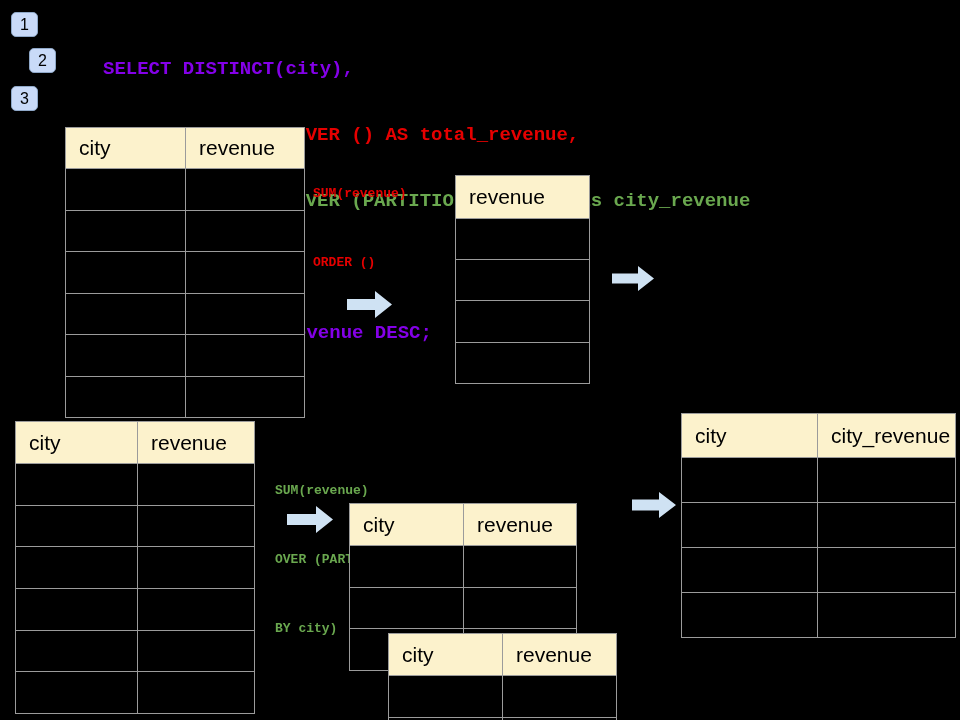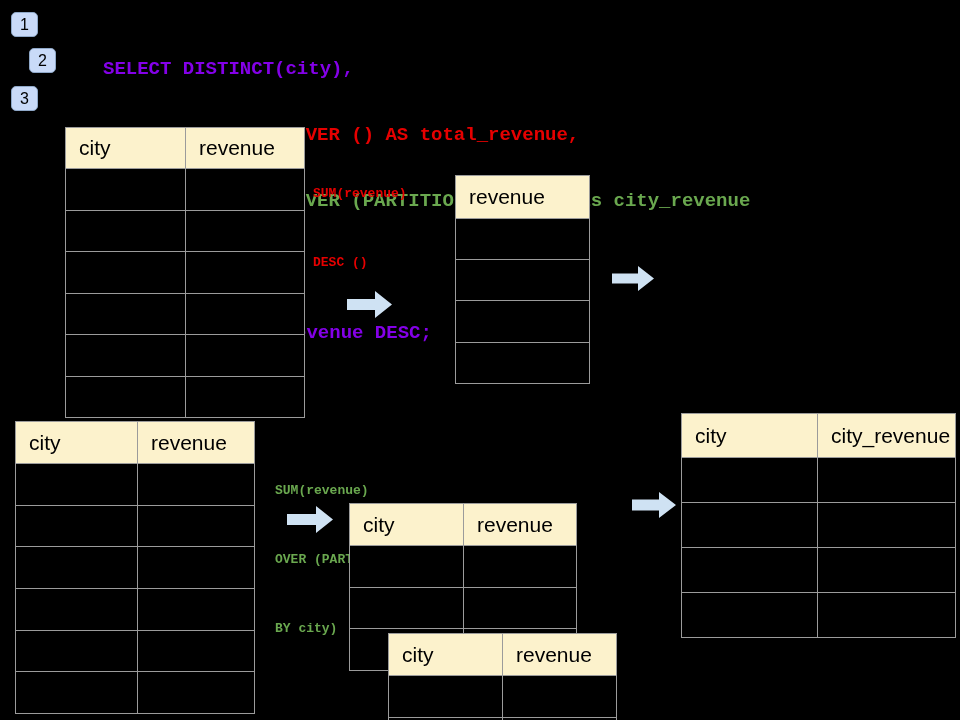--- a/index.html
+++ b/index.html
@@ -125,21 +125,21 @@
     <div class="code-line c-green indent-2">SUM(revenue) OVER (PARTITION BY city) as city_revenue</div>
     <div class="code-line c-purple indent-1">FROM rides</div>
     <div class="code-line c-purple indent-1">ORDER by city_revenue DESC;</div>
   </div>
 
   <div id="side-note" class="mono">
   </div>
 
   <div id="annotation-total" class="annotation mono">
     <div>SUM(revenue)</div>
-    <div>DESC ()</div>
+    <div>ORDER ()</div>
   </div>
 
   <div id="annotation-partition" class="annotation mono">
     <div>SUM(revenue)</div>
     <div>OVER (PARTITION</div>
     <div>BY city)</div>
   </div>
 
   <table class="dtable" id="table-source-top">
     <thead>

